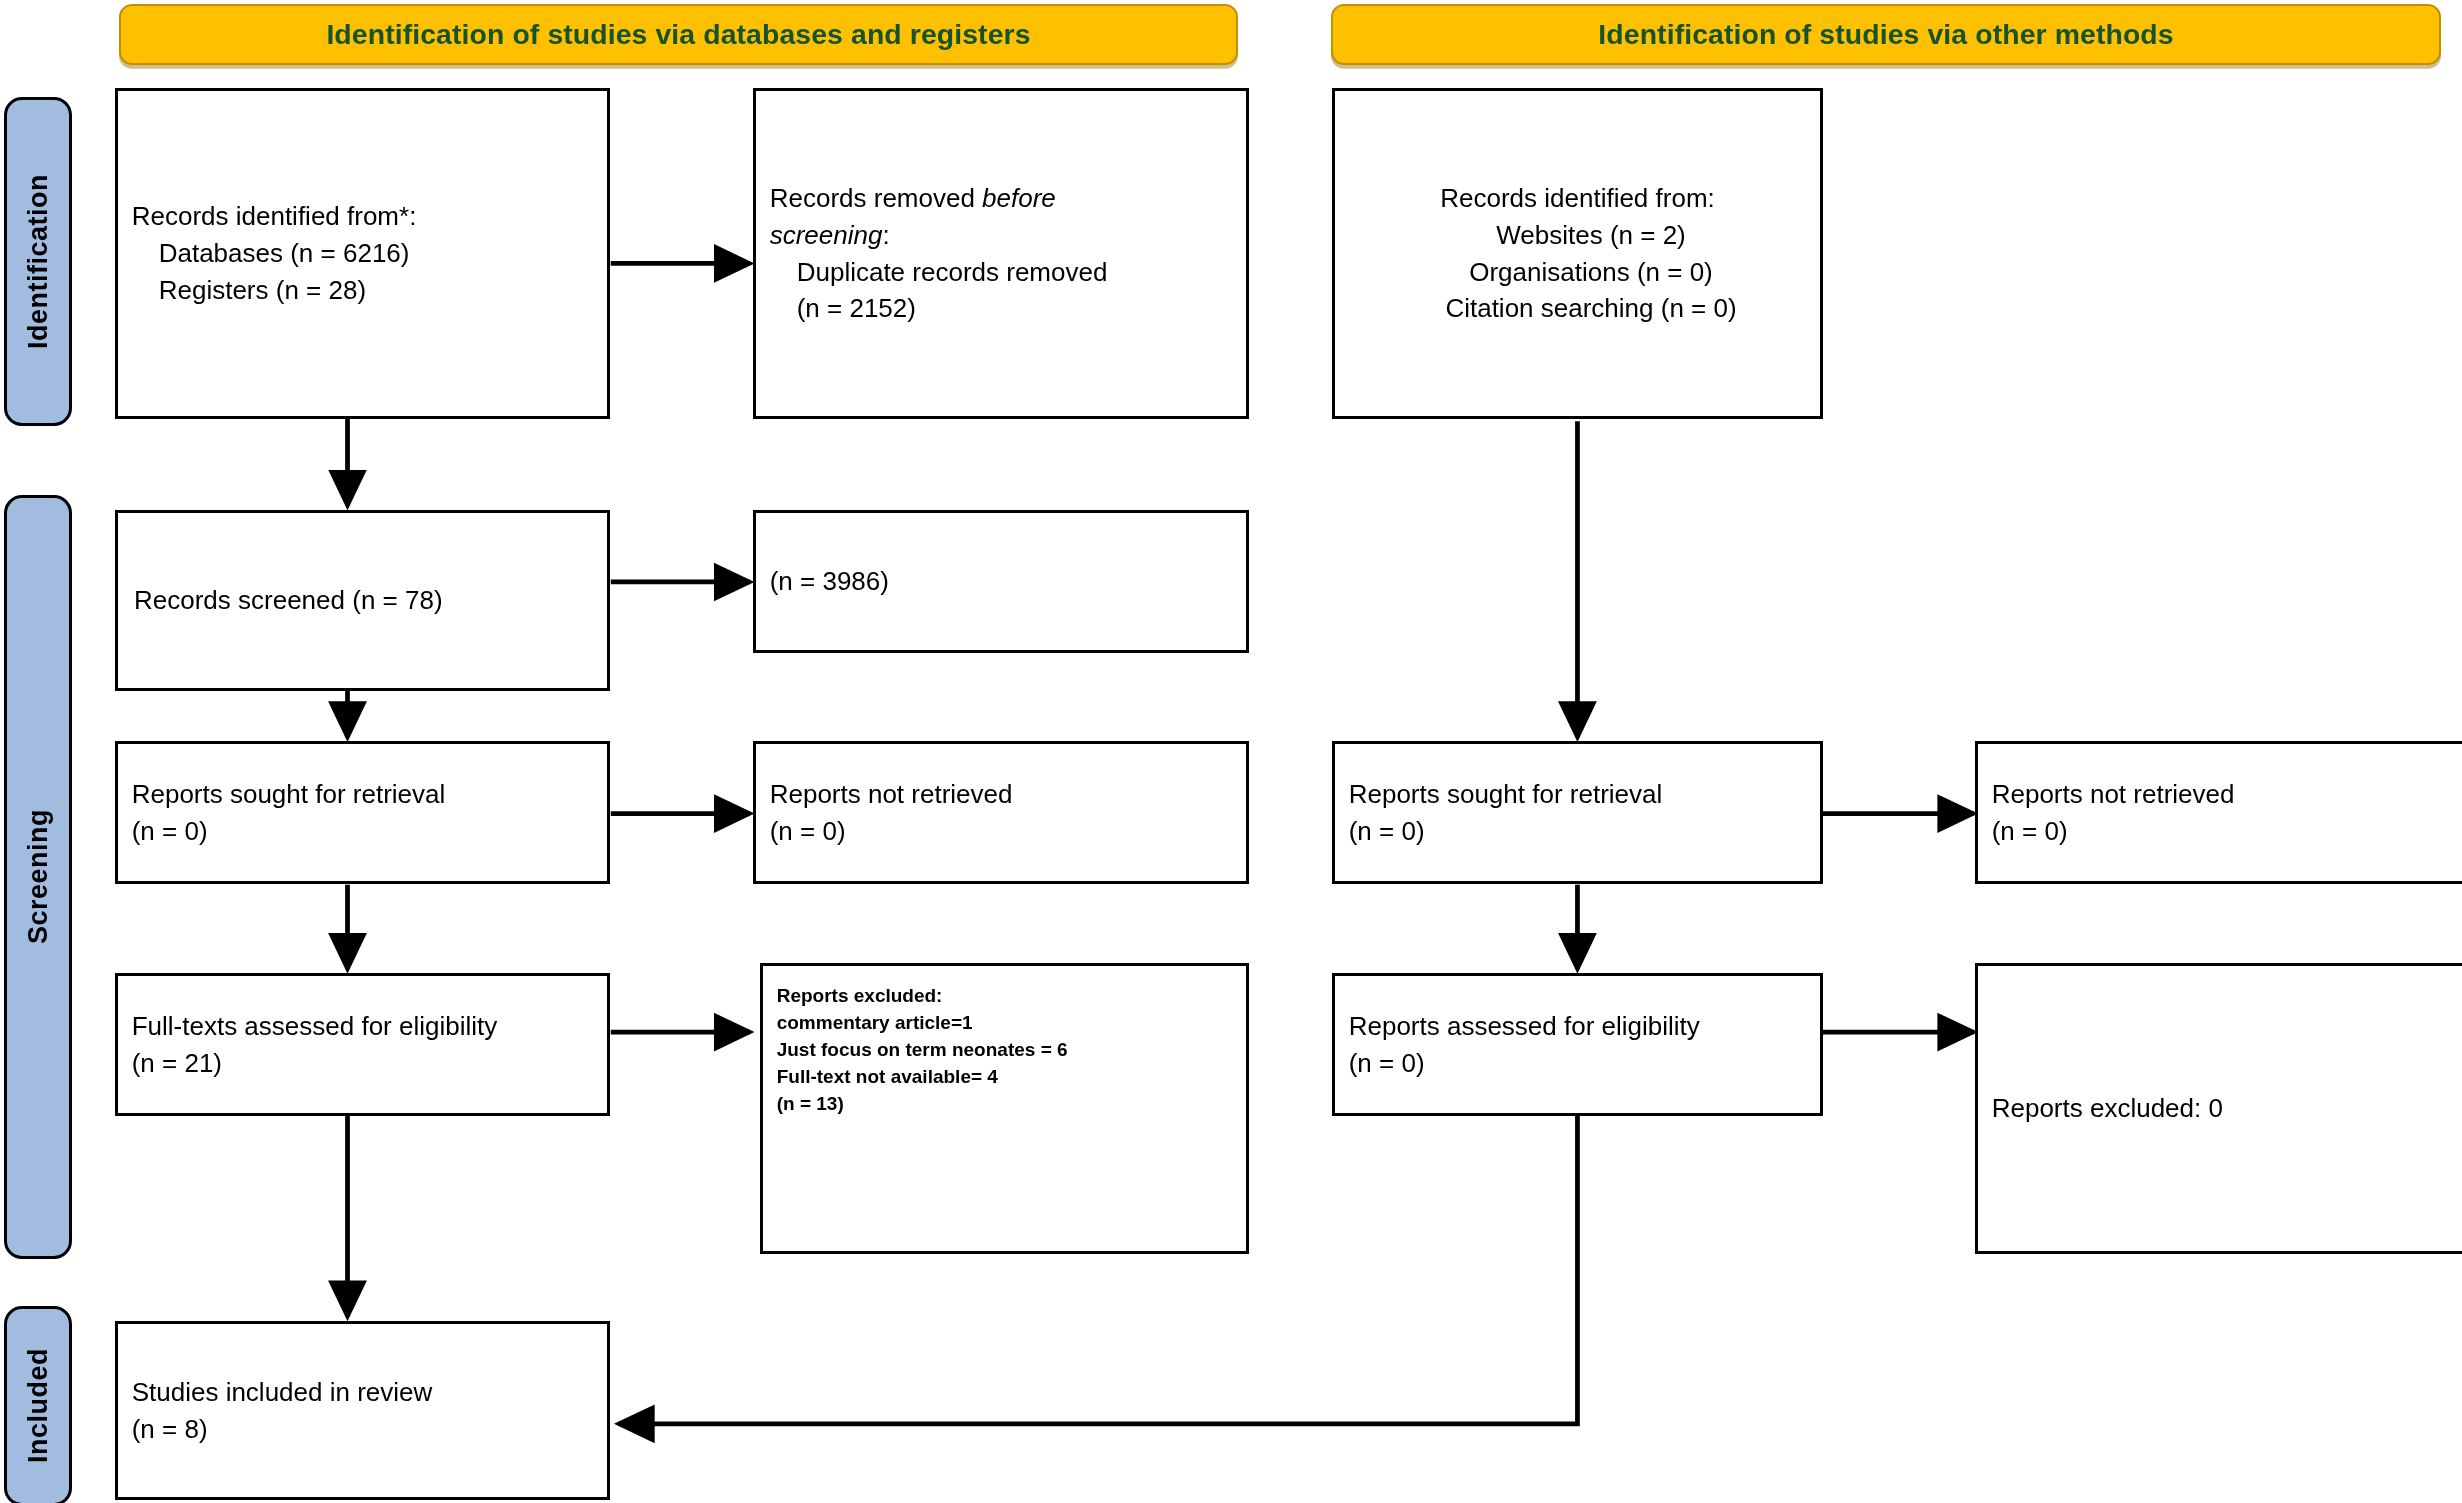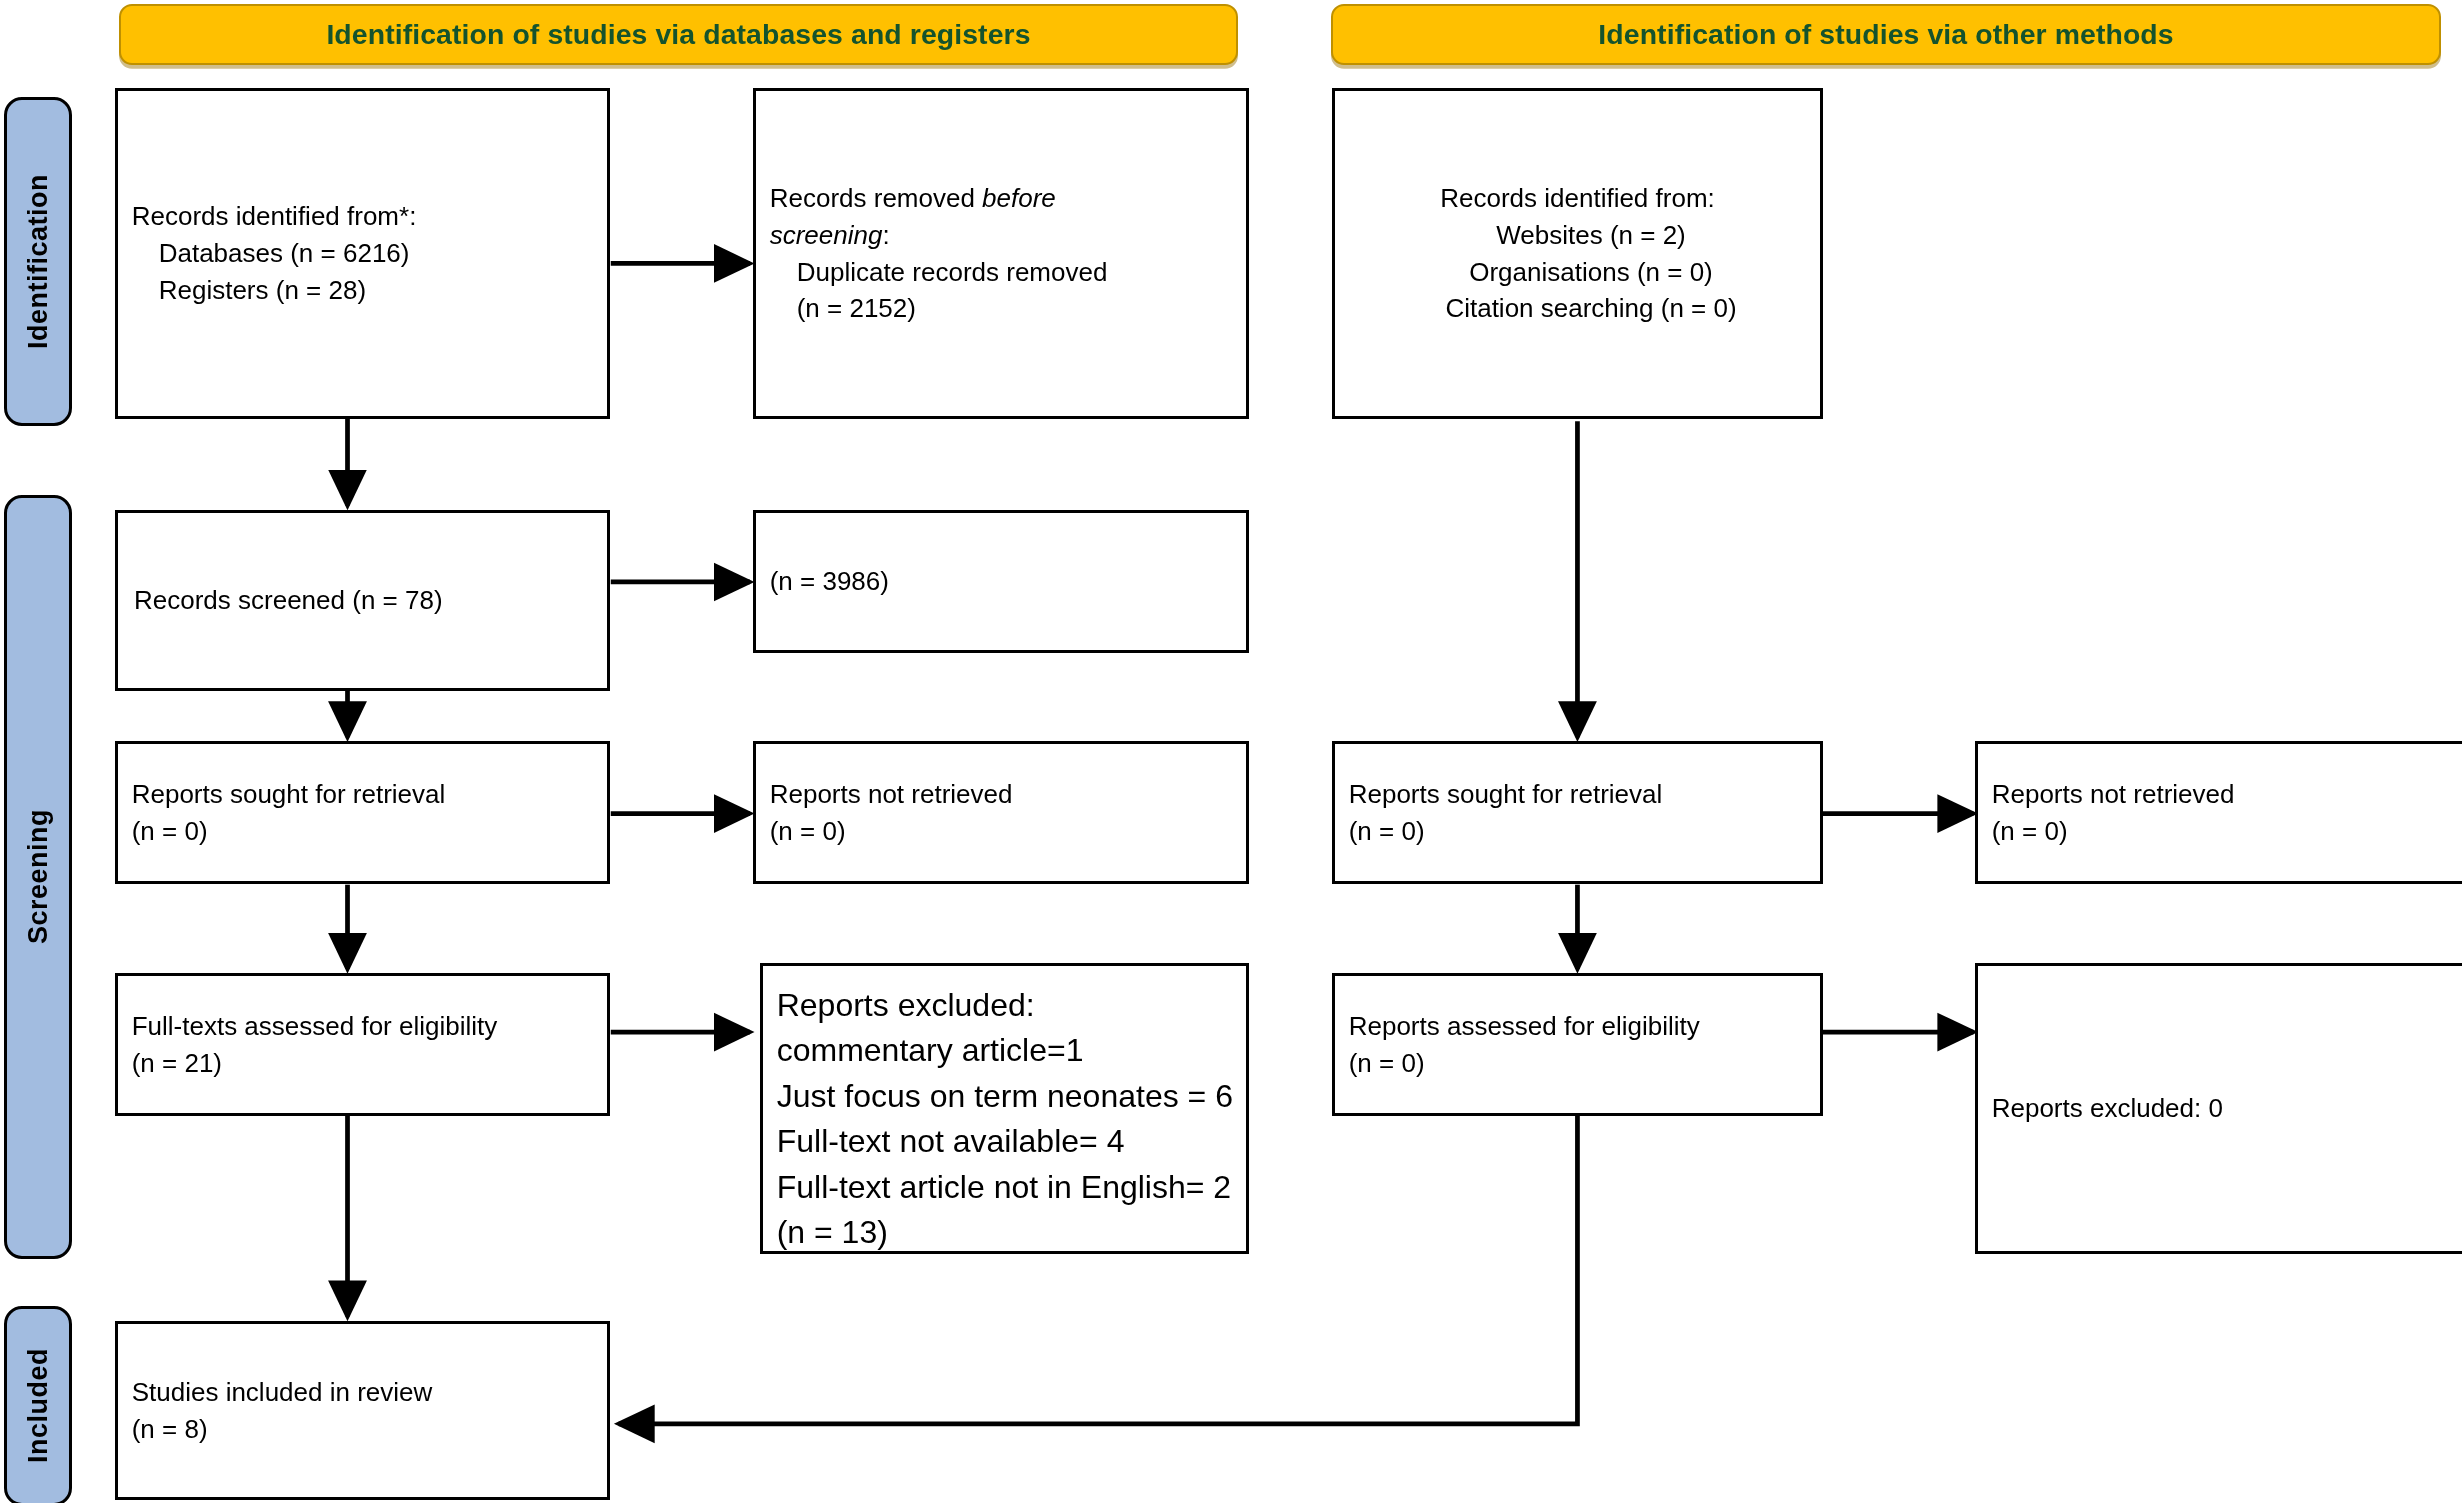--- a/index.html
+++ b/index.html
@@ -160,26 +160,25 @@
   </div>
 
   <div class="box" style="left:115px;top:973px;width:495px;height:143px;">
     <div class="txt" style="font-size:26px;">
       <span class="ln">Full-texts assessed for eligibility</span>
       <span class="ln">(n = 21)</span>
     </div>
   </div>
 
   <div class="box" style="left:760px;top:963px;width:489px;height:291px;align-items:flex-start;padding-top:17px;">
-    <div class="txt" style="font-size:32px;">
+    <div class="txt" style="font-size:19px;font-weight:bold;">
       <span class="ln">Reports excluded:</span>
       <span class="ln">commentary article=1</span>
       <span class="ln">Just focus on term neonates = 6</span>
       <span class="ln">Full-text not available= 4</span>
-      <span class="ln">Full-text article not in English= 2</span>
       <span class="ln">(n = 13)</span>
     </div>
   </div>
 
   <div class="box" style="left:115px;top:1321px;width:495px;height:179px;">
     <div class="txt" style="font-size:26px;">
       <span class="ln">Studies included in review</span>
       <span class="ln">(n = 8)</span>
     </div>
   </div>

